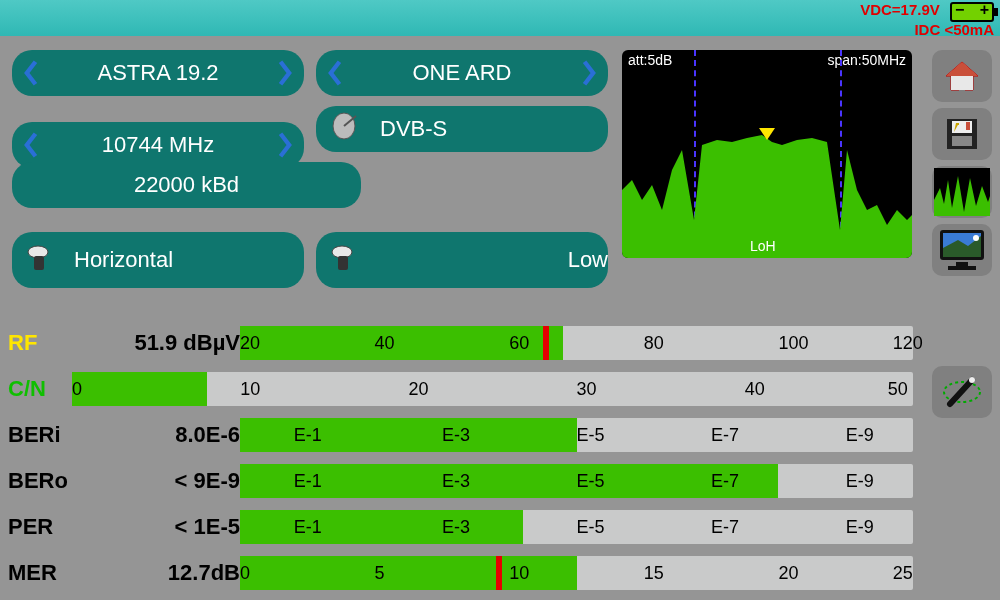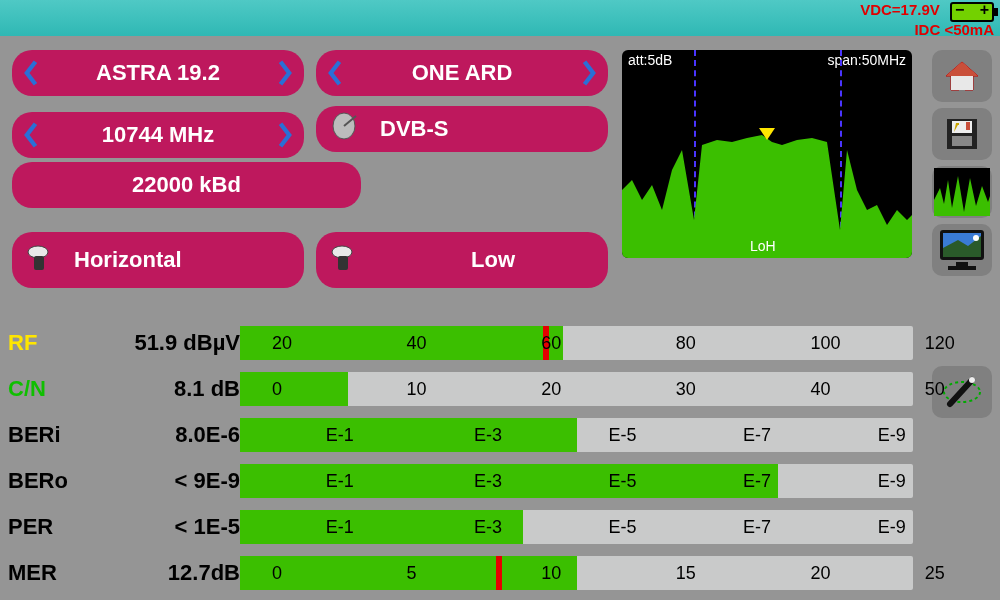--- a/index.html
+++ b/index.html
@@ -38,24 +38,24 @@
   }
   .battery .minus { position:absolute; left:3px; top:-2px; color:#000; font-size:16px; font-weight:bold;}
   .battery .plus  { position:absolute; right:3px; top:-2px; color:#000; font-size:16px; font-weight:bold;}
 
   .main {
     position: absolute; left: 0; top: 36px; width: 1000px; height: 564px;
   }
 
   .panel {
     position: absolute;
-    background: #be185d;
+    background: #0f766e;
     border-radius: 20px;
     display: flex; align-items: center;
-    color: #fff; font-size: 22px; font-weight: bold;
+    color: #fff; font-size: 22px; font-weight: normal;
     height: 46px;
   }
   .chev {
     width: 40px; height: 46px;
     display: flex; align-items: center; justify-content: center;
     cursor: pointer;
   }
   .chev svg { width: 18px; height: 26px; }
   .panel .label { flex: 1; text-align: center; }
 
@@ -95,21 +95,21 @@
   }
   .brow .fill {
     position: absolute; left: 0; top: 0; bottom: 0;
     background: #3bbf00;
   }
   .brow .redmark {
     position:absolute; top:0; bottom:0; width:6px; background:#e60000;
   }
   .brow .tick {
     position: absolute; top: 50%; transform: translateY(-50%);
-    font-size: 18px; color: #000; margin-left: 32px;
+    font-size: 18px; color: #000;
   }
 
   .name-rf  { color: #ffe600; }
   .name-cn  { color: #0fbf00; }
   .name-def { color: #000; }
 
   .lnb-icon {
     width: 36px; height: 36px; margin: 0 6px 0 10px;
     position: relative;
   }
@@ -150,21 +150,21 @@
         </svg>
     </div>
     <span class="label">ONE ARD</span>
     <div class="chev">
       <svg viewBox="0 0 20 30">
           <polyline points="6,2 16,15 6,28" fill="none" stroke="#2a6fd6" stroke-width="5"></polyline>
         </svg>
     </div>
   </div>
 
-  <div class="panel" style="left:12px; top:76px; width:292px;">
+  <div class="panel" style="left:12px; top:86px; width:292px;">
     <div class="chev">
       <svg viewBox="0 0 20 30">
           <polyline points="14,2 4,15 14,28" fill="none" stroke="#2a6fd6" stroke-width="5"></polyline>
         </svg>
     </div>
     <span class="label">10744 MHz</span>
     <div class="chev">
       <svg viewBox="0 0 20 30">
           <polyline points="6,2 16,15 6,28" fill="none" stroke="#2a6fd6" stroke-width="5"></polyline>
         </svg>
@@ -195,21 +195,21 @@
     <span class="label" style="text-align:left; padding-left:10px;">Horizontal</span>
   </div>
 
   <div class="panel" style="left:316px; top:196px; width:292px; height:56px; justify-content:flex-start;">
     <span class="lnb-icon">
       <svg width="36" height="36" viewBox="0 0 36 36">
           <ellipse cx="16" cy="10" rx="10" ry="6" fill="#e8e8e8" stroke="#444"></ellipse>
           <rect x="12" y="14" width="10" height="14" rx="2" fill="#333"></rect>
         </svg>
     </span>
-    <span class="label" style="text-align:center; padding-left:10px;">Low</span>
+    <span class="label" style="text-align:right; padding-left:10px;">Low</span>
   </div>
 
   <div class="spectrum">
     <span class="txt" style="left:6px; top:2px;">att:5dB</span>
     <span class="txt" style="right:6px; top:2px;">span:50MHz</span>
     <div class="vline" style="left:72px;"></div>
     <div class="vline" style="left:218px;"></div>
     <svg width="290" height="208" style="position:absolute;left:0;top:0;">
       <polygon fill="#3bbf00" points="0,208 0,140 10,130 20,150 30,135 40,160 50,120 60,100 72,170 80,95 95,90 110,92 125,88 140,85 150,92 160,95 175,90 190,88 205,92 218,180 225,100 235,140 245,160 255,155 265,175 275,160 285,170 290,165 290,208"></polygon>
     </svg>
@@ -268,21 +268,20 @@
           <span class="tick" style="left: 0%;">20</span>
           <span class="tick" style="left: 20%;">40</span>
           <span class="tick" style="left: 40%;">60</span>
           <span class="tick" style="left: 60%;">80</span>
           <span class="tick" style="left: 80%;">100</span>
           <span class="tick" style="left: 97%;">120</span>
         </div>
       </div>
       <div class="brow">
         <div class="name name-cn">C/N</div>
-        <div class="val">8.1 dB</div>
         <div class="scale">
           <div class="fill" style="width: 16%;"></div>
           <span class="tick" style="left: 0%;">0</span>
           <span class="tick" style="left: 20%;">10</span>
           <span class="tick" style="left: 40%;">20</span>
           <span class="tick" style="left: 60%;">30</span>
           <span class="tick" style="left: 80%;">40</span>
           <span class="tick" style="left: 97%;">50</span>
         </div>
       </div>

